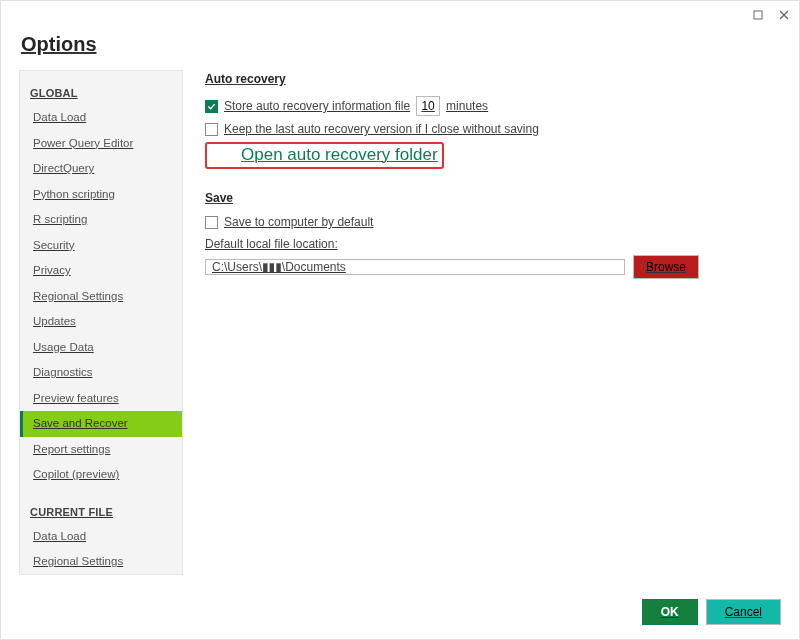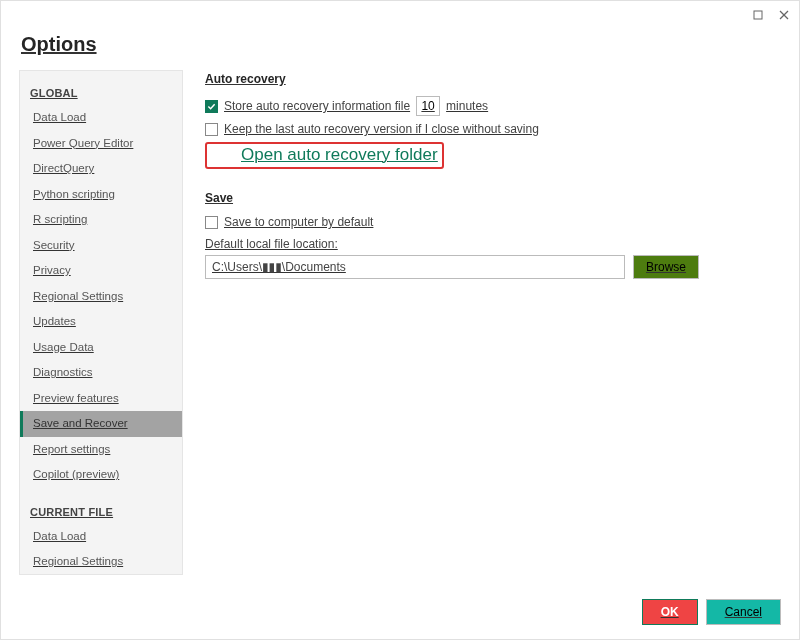--- a/index.html
+++ b/index.html
@@ -6,38 +6,38 @@
   html, body { margin: 0; padding: 0; font-family: "Segoe UI", Arial, sans-serif; font-size: 12px; color: #333; background: #fff; }
   .window { width: 800px; height: 640px; position: relative; border: 1px solid #e0e0e0; display: flex; flex-direction: column; text-decoration: underline; }
   .titlebar { display: flex; justify-content: flex-end; align-items: center; height: 28px; padding: 0 8px; gap: 12px; }
   .titlebar .tb-btn { width: 14px; height: 14px; display: flex; align-items: center; justify-content: center; cursor: default; color: #555; }
   .header { padding: 4px 20px 14px 20px; }
   .header h1 { margin: 0; font-size: 20px; font-weight: 600; color: #252525; }
   .body { flex: 1; display: flex; padding: 0 18px 14px 18px; gap: 22px; overflow: hidden; }
   .sidebar { width: 164px; background: #f4f4f4; border: 1px solid #e5e5e5; padding: 10px 0; overflow-y: auto; }
   .side-section-title { font-size: 11px; font-weight: 700; color: #444; padding: 6px 10px 6px 10px; letter-spacing: .2px; }
   .side-item { padding: 5px 10px 5px 10px; font-size: 11.5px; color: #555; cursor: default; border-left: 3px solid transparent; line-height: 1.35; }
-  .side-item.selected { background: #a3a3a3; border-left: 3px solid #0f7a5a; color: #333; }
+  .side-item.selected { background: #84cc16; border-left: 3px solid #0f7a5a; color: #333; }
   .content { flex: 1; padding-top: 2px; }
   .section-title { font-size: 12px; font-weight: 600; color: #252525; margin: 0 0 10px 0; }
   .row { display: flex; align-items: center; gap: 6px; margin-bottom: 6px; font-size: 12px; color: #444; }
   .chk { width: 13px; height: 13px; border: 1px solid #888; background: #fff; display: inline-flex; align-items: center; justify-content: center; }
   .chk.checked { background: #0f7a5a; border-color: #0f7a5a; }
   .chk.checked svg { width: 9px; height: 9px; }
   .num-input { width: 24px; height: 20px; border: 1px solid #bbb; text-align: center; font-size: 12px; }
   .link-highlight { display: inline-block; border: 2px solid #d33; border-radius: 3px; padding: 1px 4px 2px 2px; }
   .link { color: #0f7a5a; text-decoration: underline; font-size: 17px; cursor: pointer; margin-left: 32px; }
   .save-section { margin-top: 22px; }
   .field-label { font-size: 12px; color: #444; margin: 8px 0 4px; }
   .path-row { display: flex; gap: 8px; align-items: center; }
-  .path-input { flex: 0 0 420px; height: 24px; border: 1px solid #bbb; padding: 0 6px; font-size: 12px; color: #444; }
-  .browse-btn { height: 24px; padding: 0 12px; border: 1px solid #bbb; background: #4d7c0f; font-size: 12px; cursor: default; }
+  .path-input { flex: 0 0 420px; height: 16px; border: 1px solid #bbb; padding: 0 6px; font-size: 12px; color: #444; }
+  .browse-btn { height: 24px; padding: 0 12px; border: 1px solid #bbb; background: #b91c1c; font-size: 12px; cursor: default; }
   .footer { display: flex; justify-content: flex-end; gap: 8px; padding: 10px 18px 14px; }
   .btn { height: 26px; padding: 0 18px; font-size: 12px; border: 1px solid #bbb; background: #14b8a6; cursor: default; }
-  .btn.primary { background: #ef4444; border-color: #0f7a5a; color: #fff; font-weight: 600; }
+  .btn.primary { background: #15803d; border-color: #0f7a5a; color: #fff; font-weight: 600; }
 </style>
 </head>
 <body>
 
 <div class="window">
 
   <div class="titlebar">
     <span class="tb-btn">
       <svg viewBox="0 0 10 10" width="10" height="10">
           <rect x="1" y="1" width="8" height="8" fill="none" stroke="#666" stroke-width="1"></rect>

